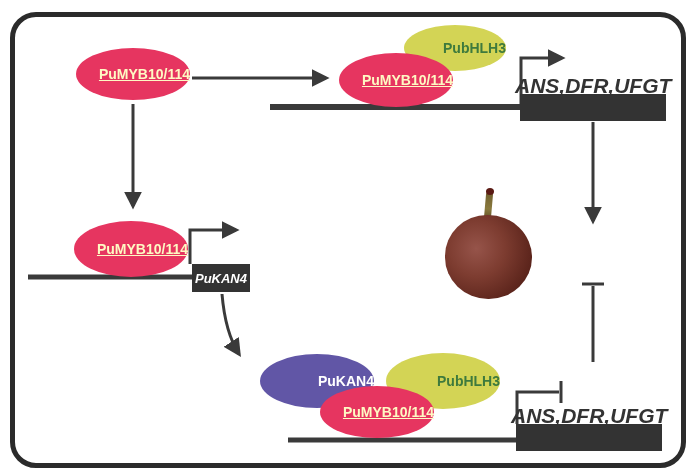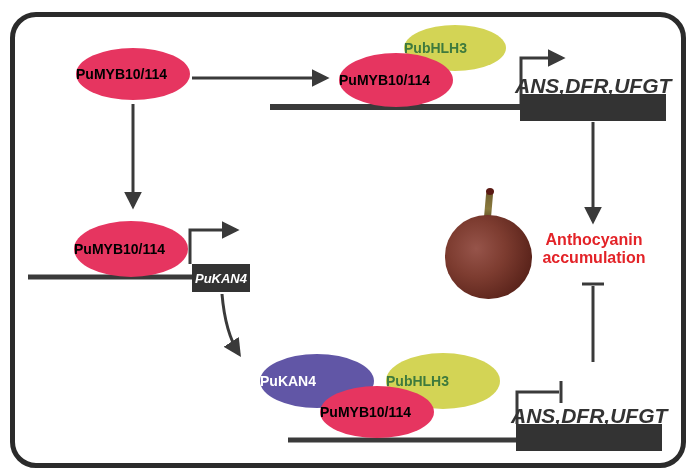--- a/index.html
+++ b/index.html
@@ -10,24 +10,24 @@
   .abs{position:absolute;}
   #frame{
     left:10px;top:12px;width:666px;height:446px;
     border:5px solid var(--border-dark,#2b2b2b);border-radius:26px;
     z-index:0;
   }
   #wires{left:0;top:0;width:700px;height:471px;z-index:1;}
   #wires .ln{stroke:var(--line-dark,#3a3a3a);fill:none;}
   #wires marker path{fill:var(--line-dark,#3a3a3a);}
   .ellipse{
-    border-radius:50%;display:flex;align-items:center;justify-content:flex-start;
+    border-radius:50%;display:flex;align-items:center;justify-content:flex-end;
     text-align:center;font-weight:bold;font-size:14px;letter-spacing:0;
   }
-  .pink{background:var(--myb-pink,#e63560);color:#000000;z-index:3;}
+  .pink{background:var(--myb-pink,#e63560);color:#fef9c3;z-index:3;text-decoration:underline;}
   .yellow{background:var(--bhlh-yellow,#d3d455);color:var(--bhlh-text-green,#3e7a3d);z-index:2;}
   .purple{background:var(--kan4-purple,#6156a6);color:#fff;z-index:2;}
   .genebox{background:var(--gene-box-dark,#333333);z-index:2;}
   .genelabel{
     font-style:italic;font-weight:bold;font-size:21px;
     color:var(--gene-box-dark,#2f2f2f);text-align:center;z-index:2;white-space:nowrap;
   }
   #kan4-box{
     left:192px;top:264px;width:58px;height:28px;z-index:2;
     background:var(--gene-box-dark,#333333);color:#fff;
@@ -128,15 +128,14 @@
 
   <div class="abs genelabel" style="left:511px;top:404px;width:156px;">ANS,DFR,UFGT</div>
   <div class="abs genebox" style="left:516px;top:424px;width:146px;height:27px;"></div>
 
   <div id="fruit" class="abs">
     <div class="stem"></div>
     <div class="stem-tip"></div>
     <div class="body"></div>
   </div>
 
-  <div id="outcome" class="abs">Anthocyanin accumulation</div>
 
 </div>
 
 </body></html>

